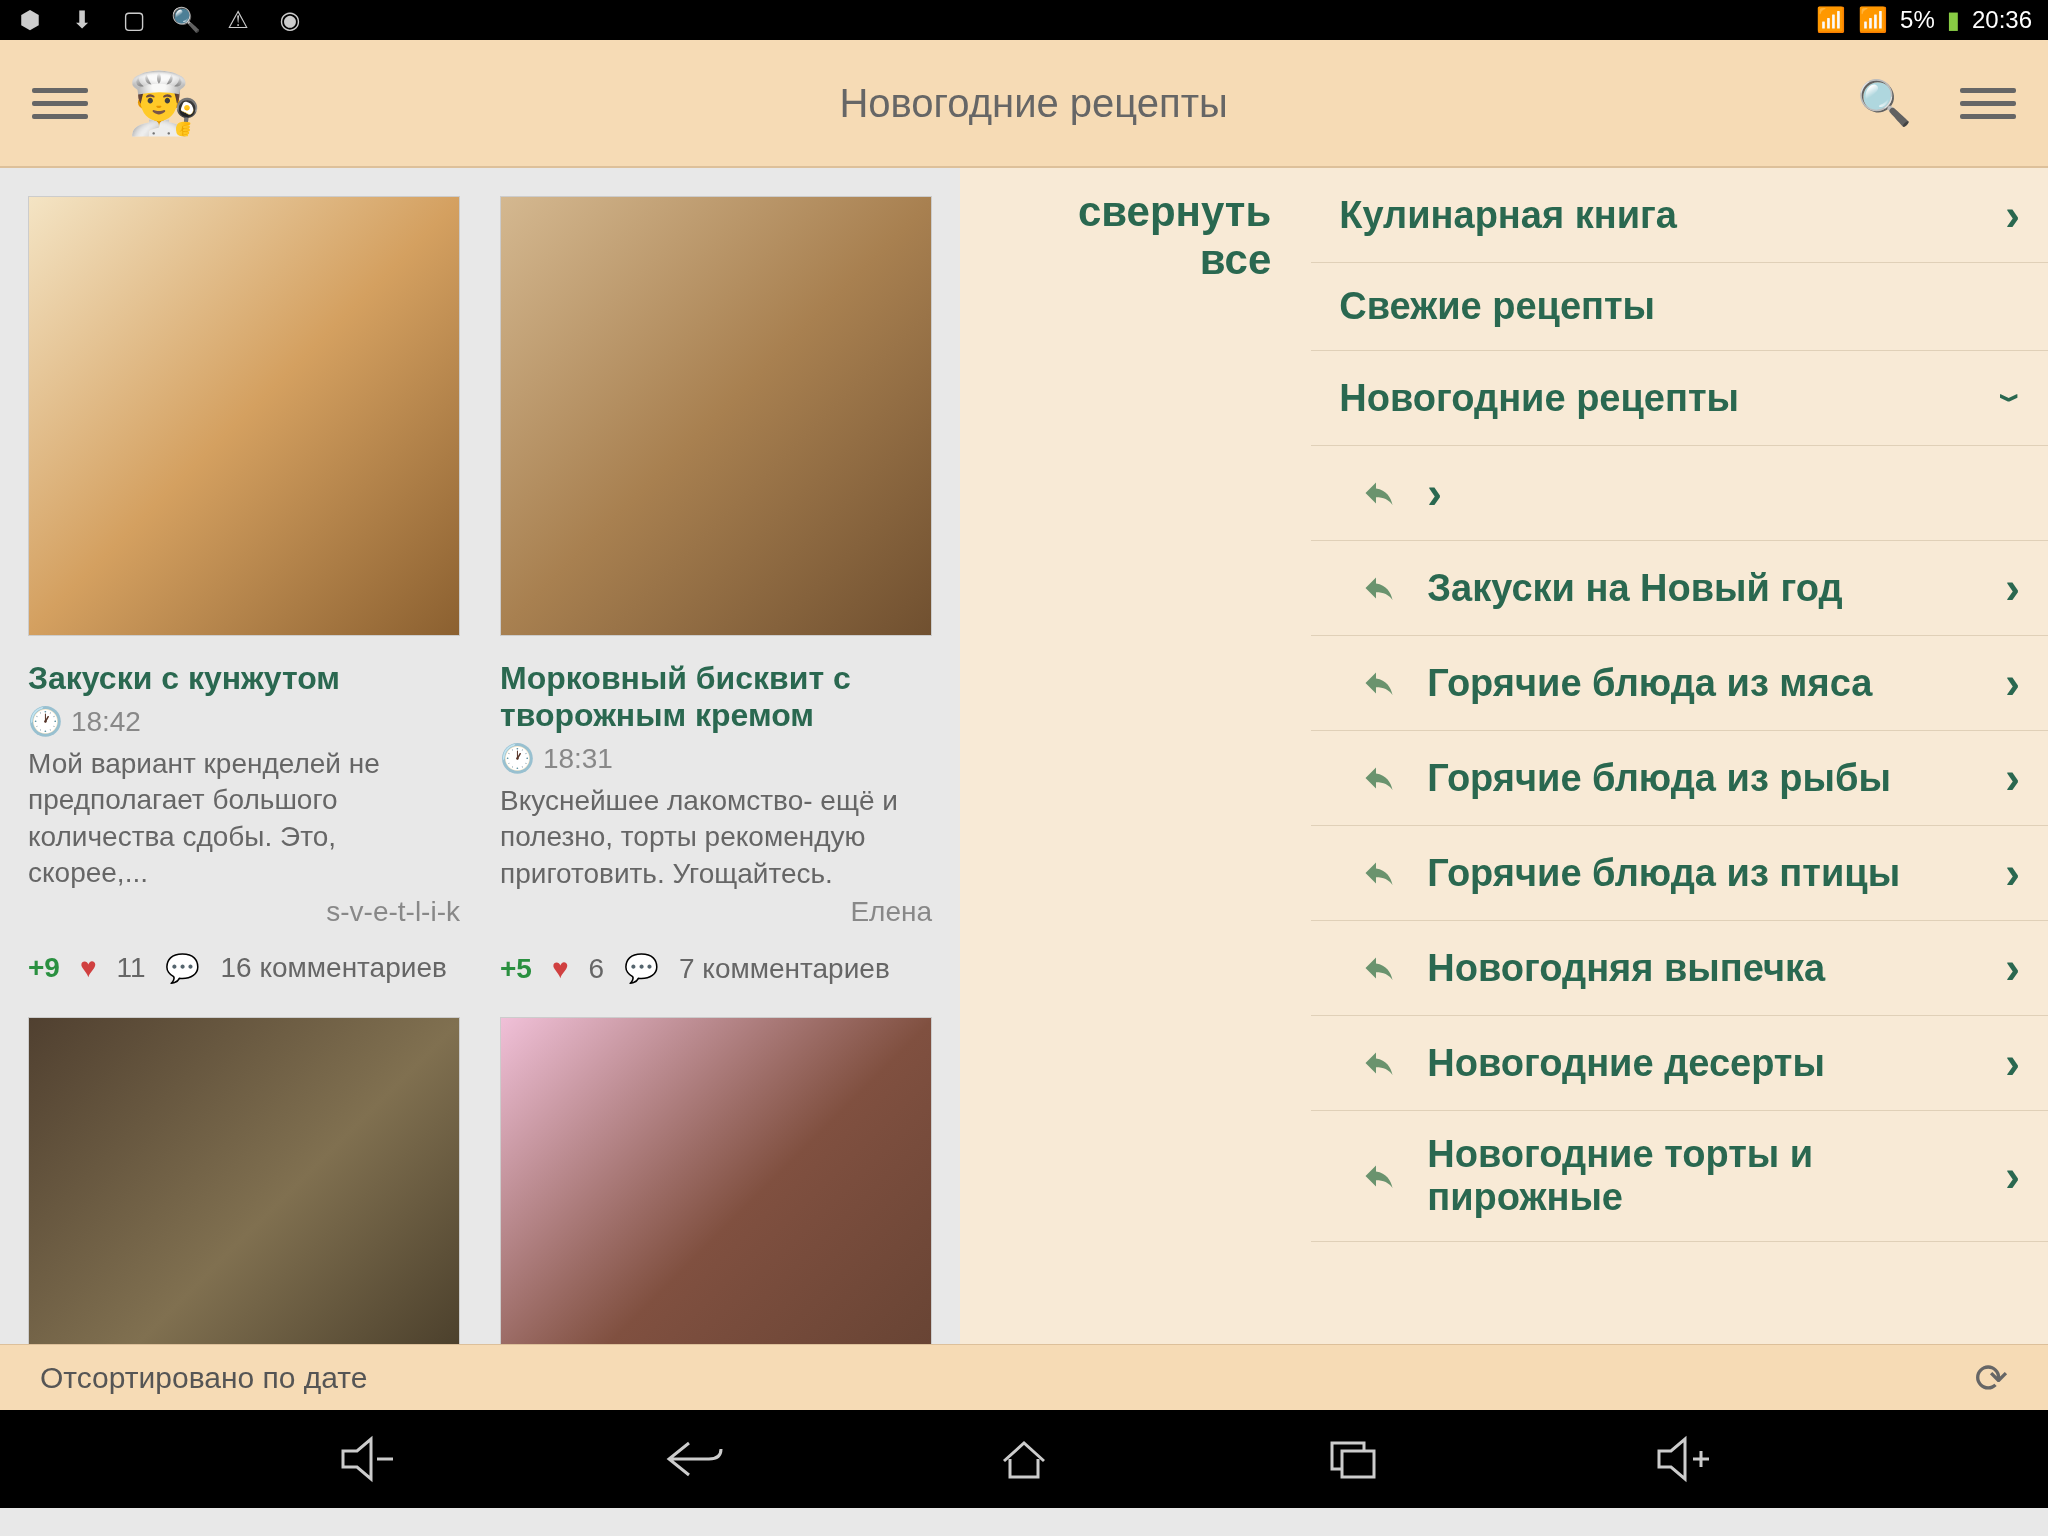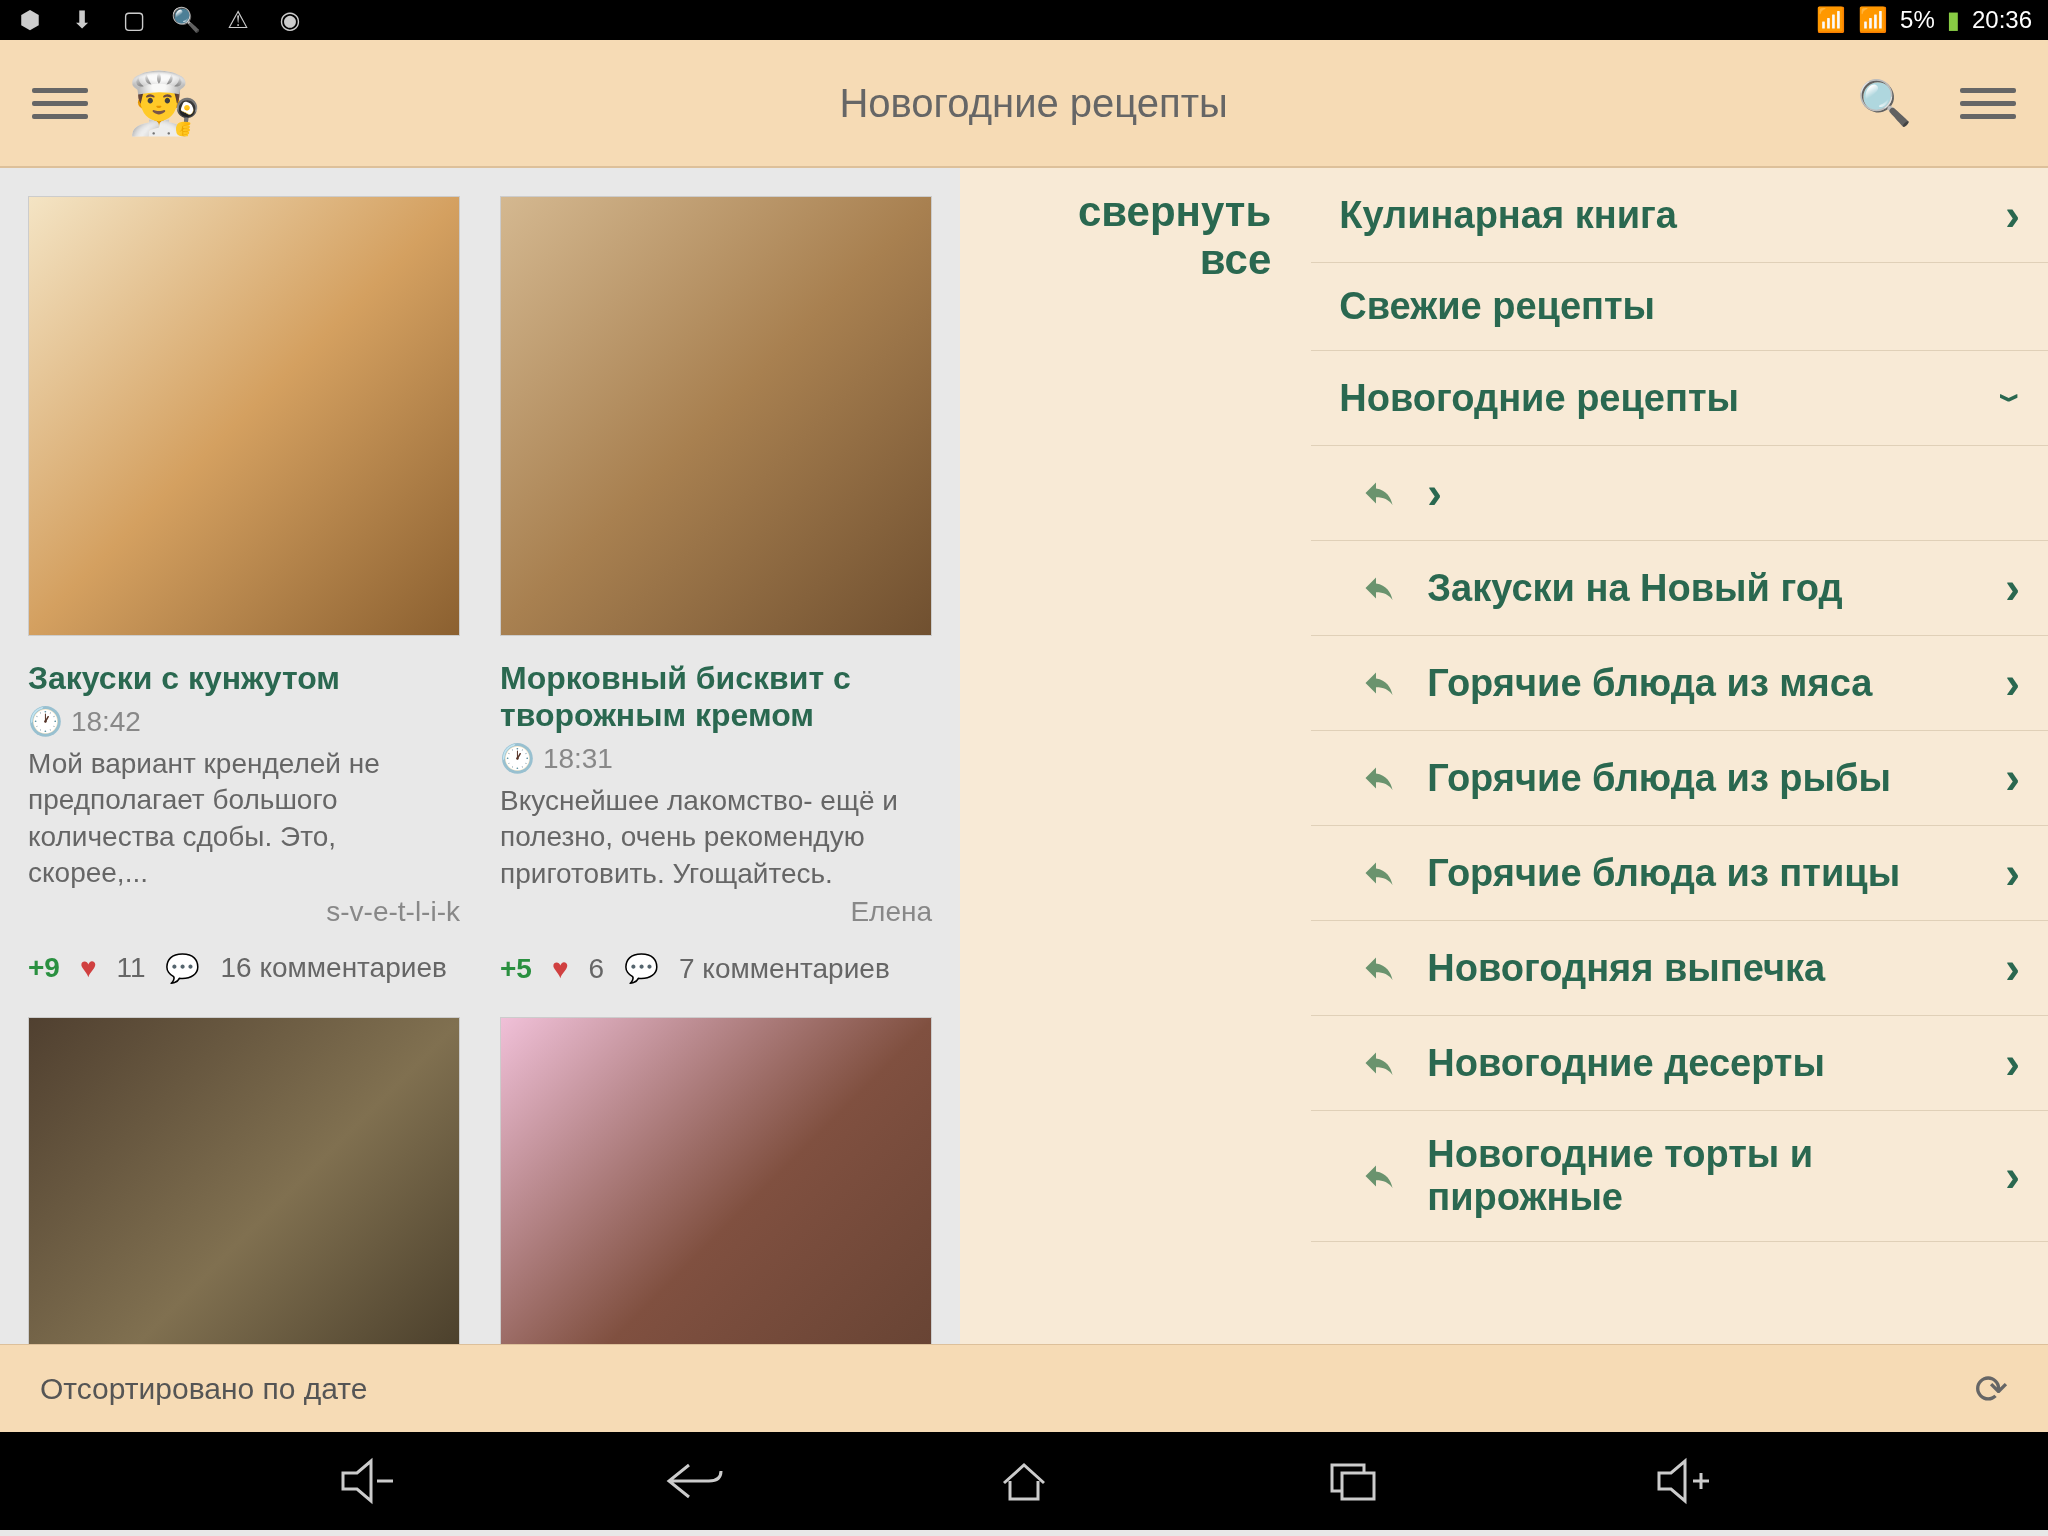--- a/index.html
+++ b/index.html
@@ -40,21 +40,21 @@
 .sidebar { flex: 1; background: #f8ead6; display: flex; flex-direction: row; overflow: hidden; }
 .collapse-all { text-align: right; padding: 20px 40px; font-size: 42px; color: #2a6850; font-weight: bold; cursor: pointer; }
 .category-item { display: flex; align-items: center; padding: 22px 28px; border-bottom: 1px solid #e0d0b8; cursor: pointer; }
 .category-item.sub { padding-left: 48px; }
 .category-label { flex: 1; font-size: 38px; color: #2a6850; font-weight: bold; }
 .reply-icon { width: 40px; height: 40px; margin-right: 28px; display: inline-flex; align-items: center; justify-content: center; }
 .reply-icon svg { fill: #6a936e; }
 .chevron { font-size: 44px; color: #2a6850; font-weight: bold; }
 .chevron.down { transform: rotate(90deg) scaleX(0.7); display: inline-block; }
 
-.bottom-bar { height: 88px; background: #f6dbb5; display: flex; align-items: center; padding: 0 40px; justify-content: space-between; border-top: 1px solid #ddc09a; }
+.bottom-bar { height: 66px; background: #f6dbb5; display: flex; align-items: center; padding: 0 40px; justify-content: space-between; border-top: 1px solid #ddc09a; }
 .sort-label { font-size: 30px; color: #555; }
 .refresh-icon { font-size: 40px; color: #666; cursor: pointer; }
 
 .nav-bar { height: 98px; background: #000; display: flex; align-items: center; justify-content: space-around; padding: 0 200px; }
 .nav-btn { width: 80px; height: 60px; display: flex; align-items: center; justify-content: center; cursor: pointer; color: #ccc; font-size: 40px; }
 .nav-vol-down { position: relative; }
 .nav-vol-down::before { content: ''; position: absolute; width: 180px; height: 90px; background: #222; border-radius: 50%/50%; top: -15px; left: -50px; z-index: -1; }
 </style>
 </head>
 <body>
@@ -114,21 +114,21 @@
           <span class="stat-comments">16 комментариев</span>
       </div>
     </div>
     <div class="recipe-card">
       <div class="recipe-img img2"></div>
       <div class="recipe-title">Морковный бисквит с творожным кремом</div>
       <div class="recipe-time">
           <span>🕐</span>
           <span>18:31</span>
         </div>
-      <div class="recipe-desc">Вкуснейшее лакомство- ещё и полезно, очень рекомендую приготовить. Угощайтесь.</div>
+      <div class="recipe-desc">Вкуснейшее лакомство- ещё и полезно, торты рекомендую приготовить. Угощайтесь.</div>
       <div class="recipe-author">Елена</div>
       <div class="recipe-stats">
         <span class="stat-rating">+5</span>
         <span class="stat-heart">♥</span>
           <span class="stat-likes">6</span>
         <span class="stat-comment">💬</span>
           <span class="stat-comments">7 комментариев</span>
       </div>
     </div>
     <div class="recipe-card">

